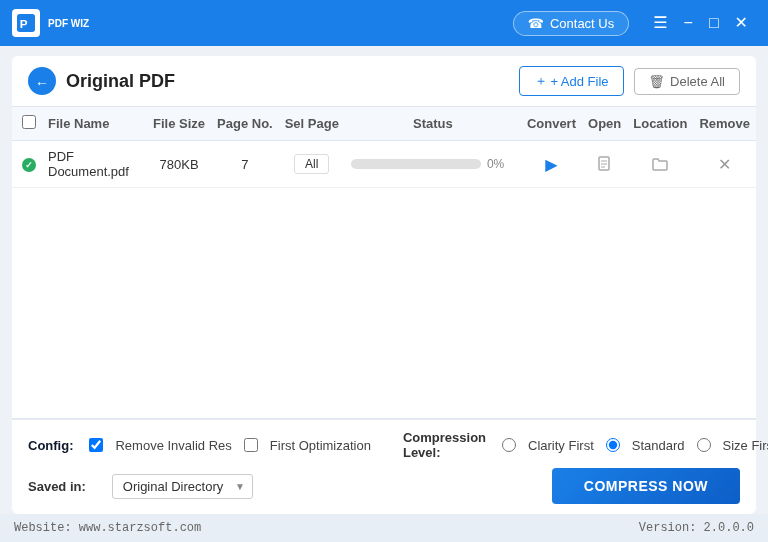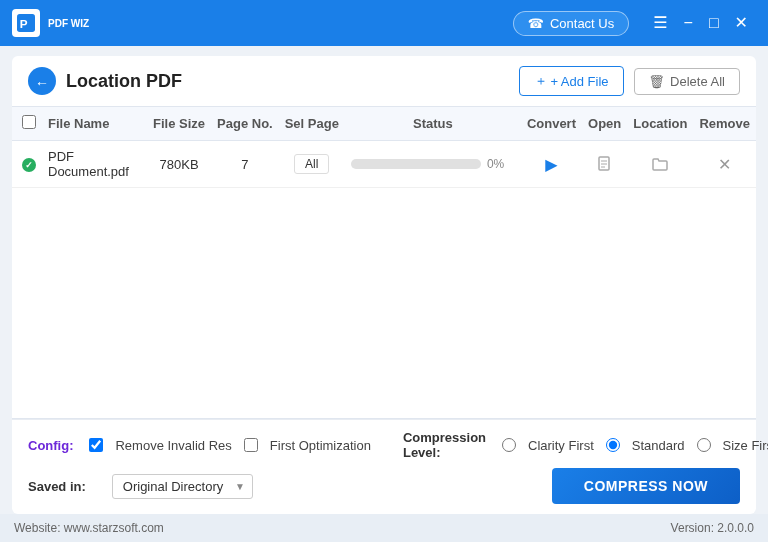--- a/index.html
+++ b/index.html
@@ -240,21 +240,21 @@
     .config-row label {
       display: flex;
       align-items: center;
       gap: 12px;
       color: #444;
       cursor: pointer;
       white-space: nowrap;
     }
     .config-label {
       font-weight: 600;
-      color: #6d28d9;
+      color: #0f172a;
       margin-right: 4px;
     }
     .separator {
       width: 1px;
       height: 16px;
       background: #ddd;
       margin: 0 4px;
     }
     .compress-level-label {
       font-weight: 600;
@@ -325,20 +325,21 @@
     
     #footer {
       height: 28px;
       display: flex;
       align-items: center;
       justify-content: space-between;
       padding: 0 14px;
       font-size: 12px;
       color: #666;
       flex-shrink: 0;
+      font-family: Liberation Mono, monospace;
     }
 
     input[type="checkbox"] { width: 14px; height: 14px; cursor: pointer; }
     input[type="radio"] { width: 14px; height: 14px; cursor: pointer; }
 
     .check-green {
       display: inline-block;
       width: 14px;
       height: 14px;
       background: #27ae60;
@@ -370,21 +371,21 @@
   <button class="win-btn">□</button>
   <button class="win-btn" id="close-win-btn">✕</button>
 </div>
 
 <div id="main-content">
 
   <div id="page-header">
     <button id="back-btn">
       <span>←</span>
     </button>
-    <span id="page-title">Location PDF</span>
+    <span id="page-title">Original PDF</span>
     <button id="add-file-btn">
       <span>＋</span>
       <span style="margin-left:-2px">+ Add File</span>
     </button>
     <button id="delete-all-btn">
       <span>🗑</span>
       <span>Delete All</span>
     </button>
   </div>
 

